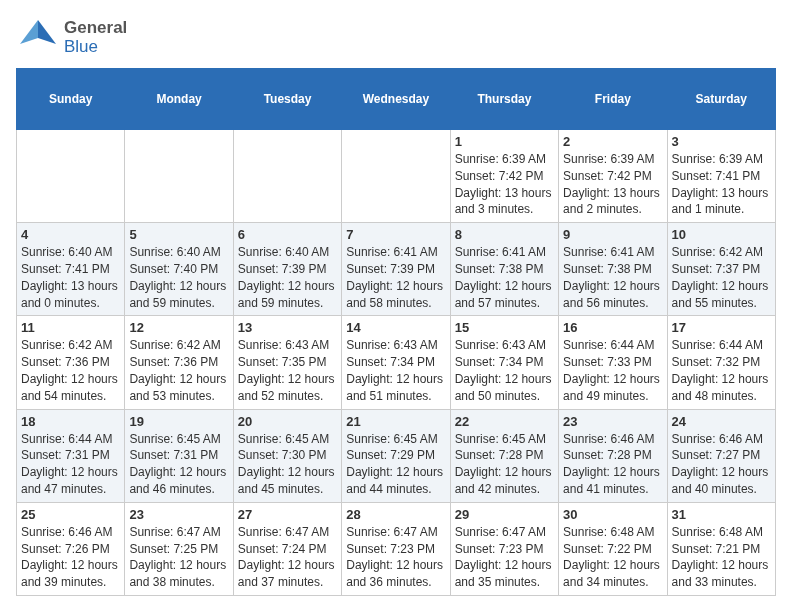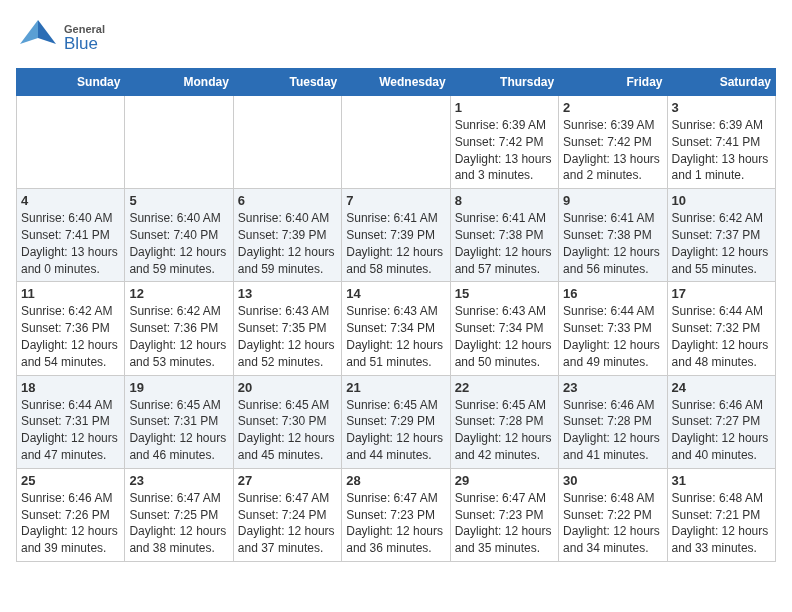--- a/index.html
+++ b/index.html
@@ -39,22 +39,22 @@
       color: #555;
     }
     table {
       width: 100%;
       border-collapse: collapse;
       font-size: 11px;
     }
     .header-row th {
       background-color: #2b6db5;
       color: #fff;
-      padding: 6px 4px;
-      text-align: right;
+      padding: 23px 4px;
+      text-align: center;
       font-size: 12px;
       border: 1px solid #2b6db5;
       margin-left: 11px;
     }
     td {
       border: 1px solid #ccc;
       padding: 4px 4px;
       vertical-align: top;
       font-size: 10.5px;
       color: #333;
@@ -91,21 +91,21 @@
 
 <div class="header-section">
   <div class="logo-wrapper">
     <svg width="44" height="44" viewBox="0 0 44 44">
       <rect x="0" y="0" width="44" height="44" fill="white"></rect>
 
       <polygon points="22,4 40,28 22,22" fill="#2b6db5"></polygon>
       <polygon points="22,4 4,28 22,22" fill="#5a9fd4"></polygon>
     </svg>
     <div class="logo-text-wrap">
-      <span style="font-size:11px;font-weight:bold;color:#555;">General</span>
+      <span style="font-size:17px;font-weight:bold;color:#555;">General</span>
       <span style="font-size:17px;font-weight:normal;color:#2b6db5;">Blue</span>
     </div>
   </div>
   <div class="title-section">
   </div>
 </div>
 
 <table>
   <thead>
     <tr class="header-row">

